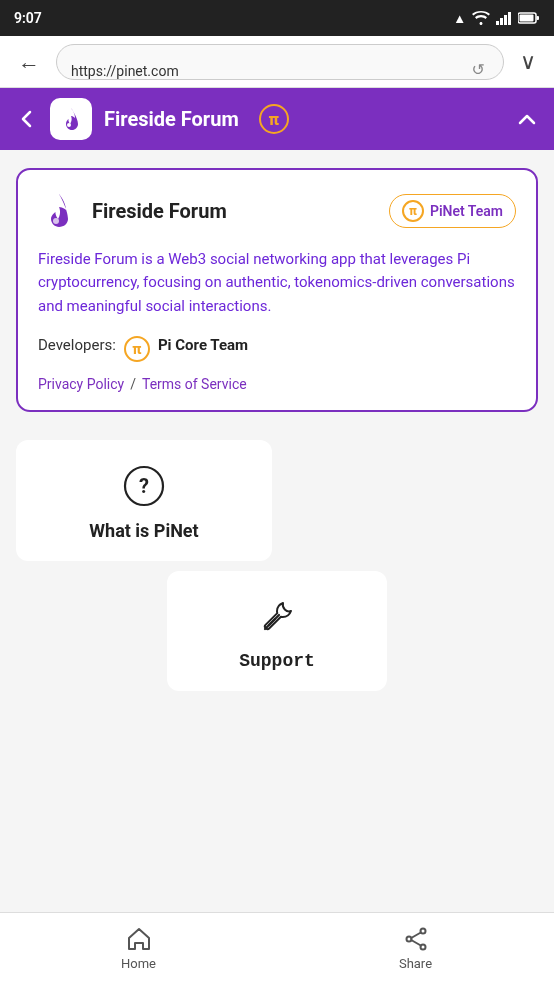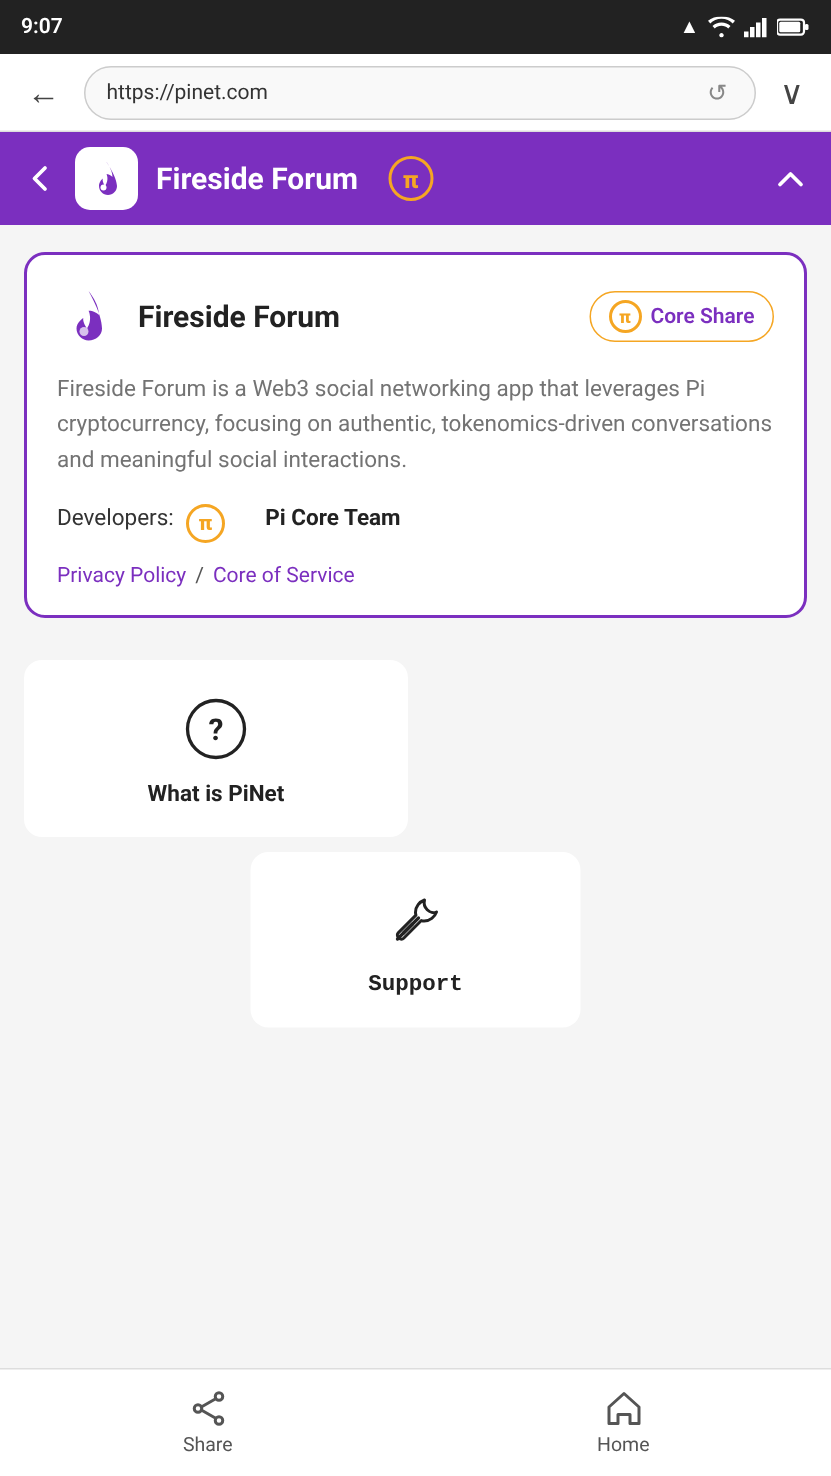--- a/index.html
+++ b/index.html
@@ -46,21 +46,21 @@
       border: none;
       cursor: pointer;
       padding: 4px 8px;
     }
     .browser-url-bar {
       flex: 1;
       height: 36px;
       border: 1px solid #ccc;
       border-radius: 20px;
       display: flex;
-      align-items: center;
+      align-items: flex-end;
       padding: 0 14px;
       background: #f9f9f9;
     }
     .browser-url-text {
       font-size: 14px;
       color: #333;
       flex: 1;
     }
     .browser-reload-btn {
       background: none;
@@ -194,21 +194,21 @@
       justify-content: center;
       background: transparent;
     }
     .pi-small-badge span {
       color: #f5a623;
       font-size: 12px;
       font-weight: 800;
     }
     .app-description {
       font-size: 15px;
-      color: #737373;
+      color: #6d28d9;
       line-height: 1.55;
       margin-bottom: 18px;
     }
     .developers-row {
       display: flex;
       gap: 8px;
       margin-bottom: 14px;
       font-size: 15px;
       color: #333;
     }
@@ -224,21 +224,20 @@
       background: transparent;
     }
     .pi-coin-icon span {
       color: #f5a623;
       font-size: 14px;
       font-weight: 800;
     }
     .developers-name {
       font-weight: 700;
       color: #222;
-      margin-left: 19px;
     }
     .links-row {
       display: flex;
       gap: 6px;
       font-size: 14px;
     }
     .link-text {
       color: #7b2fbf;
       text-decoration: none;
       cursor: pointer;
@@ -261,21 +260,21 @@
       padding: 24px 10px 20px;
       background: #fff;
       border-radius: 12px;
       cursor: pointer;
     }
     .feature-icon {
       margin-bottom: 12px;
       color: #222;
     }
     .feature-label {
-      font-size: 15px;
+      font-size: 18px;
       font-weight: 700;
       color: #222;
       text-align: center;
     }
 
     
     .feature-row-single {
       display: flex;
       justify-content: center;
       margin-bottom: 20px;
@@ -399,38 +398,38 @@
         <svg class="flame-logo" width="42" height="42" viewBox="0 0 42 42" fill="none">
           <path d="M21 4C21 4 28 12 28 20C28 20 25 17 21 17C21 17 24 23 20 29C20 29 17 25 17.5 22C17.5 22 13 25 13 29C13 33.4 17 37 21 37C26 37 30 33.4 30 29C30 19 21 4 21 4Z" fill="#7b2fbf"></path>
           <ellipse cx="18" cy="31" rx="3" ry="3" fill="#fff" opacity="0.7"></ellipse>
         </svg>
         <span class="app-title-text">Fireside Forum</span>
       </div>
       <div class="core-team-badge">
         <div class="pi-small-badge">
           <span>π</span>
         </div>
-        <span>Core Share</span>
+        <span>PiNet Team</span>
       </div>
     </div>
 
     <p class="app-description">Fireside Forum is a Web3 social networking app that leverages Pi cryptocurrency, focusing on authentic, tokenomics-driven conversations and meaningful social interactions.</p>
 
     <div class="developers-row">
       <span class="developers-label">Developers:</span>
       <div class="pi-coin-icon">
         <span>π</span>
       </div>
       <span class="developers-name">Pi Core Team</span>
     </div>
 
     <div class="links-row">
       <a class="link-text">Privacy Policy</a>
       <span class="link-divider">/</span>
-      <a class="link-text">Core of Service</a>
+      <a class="link-text">Terms of Service</a>
     </div>
   </div>
 
   <div class="feature-grid">
     <div class="feature-item">
       <div class="feature-icon">
         <svg width="44" height="44" viewBox="0 0 44 44" fill="none">
           <circle cx="22" cy="22" r="19" stroke="#222" stroke-width="2.2" fill="none"></circle>
           <text x="22" y="29" text-anchor="middle" font-size="20" font-weight="700" fill="#222">?</text>
         </svg>
@@ -452,30 +451,30 @@
       <span class="feature-label">Support</span>
     </div>
   </div>
 
 </div>
 
 <div class="bottom-nav">
   <div class="bottom-nav-item">
     <div class="bottom-nav-icon">
       <svg width="26" height="26" viewBox="0 0 26 26" fill="none">
+        <path d="M3 12L13 3L23 12V23H17V17H9V23H3V12Z" stroke="#555" stroke-width="2" fill="none" stroke-linejoin="round"></path>
+      </svg>
+    </div>
+    <span class="bottom-nav-label">Home</span>
+  </div>
+  <div class="bottom-nav-item">
+    <div class="bottom-nav-icon">
+      <svg width="26" height="26" viewBox="0 0 26 26" fill="none">
         <circle cx="20" cy="5" r="2.5" stroke="#555" stroke-width="2" fill="none"></circle>
         <circle cx="20" cy="21" r="2.5" stroke="#555" stroke-width="2" fill="none"></circle>
         <circle cx="6" cy="13" r="2.5" stroke="#555" stroke-width="2" fill="none"></circle>
         <line x1="8.2" y1="12" x2="17.8" y2="6.5" stroke="#555" stroke-width="2" stroke-linecap="round"></line>
         <line x1="8.2" y1="14" x2="17.8" y2="19.5" stroke="#555" stroke-width="2" stroke-linecap="round"></line>
       </svg>
     </div>
     <span class="bottom-nav-label">Share</span>
   </div>
-  <div class="bottom-nav-item">
-    <div class="bottom-nav-icon">
-      <svg width="26" height="26" viewBox="0 0 26 26" fill="none">
-        <path d="M3 12L13 3L23 12V23H17V17H9V23H3V12Z" stroke="#555" stroke-width="2" fill="none" stroke-linejoin="round"></path>
-      </svg>
-    </div>
-    <span class="bottom-nav-label">Home</span>
-  </div>
 </div>
 
 </body></html>

